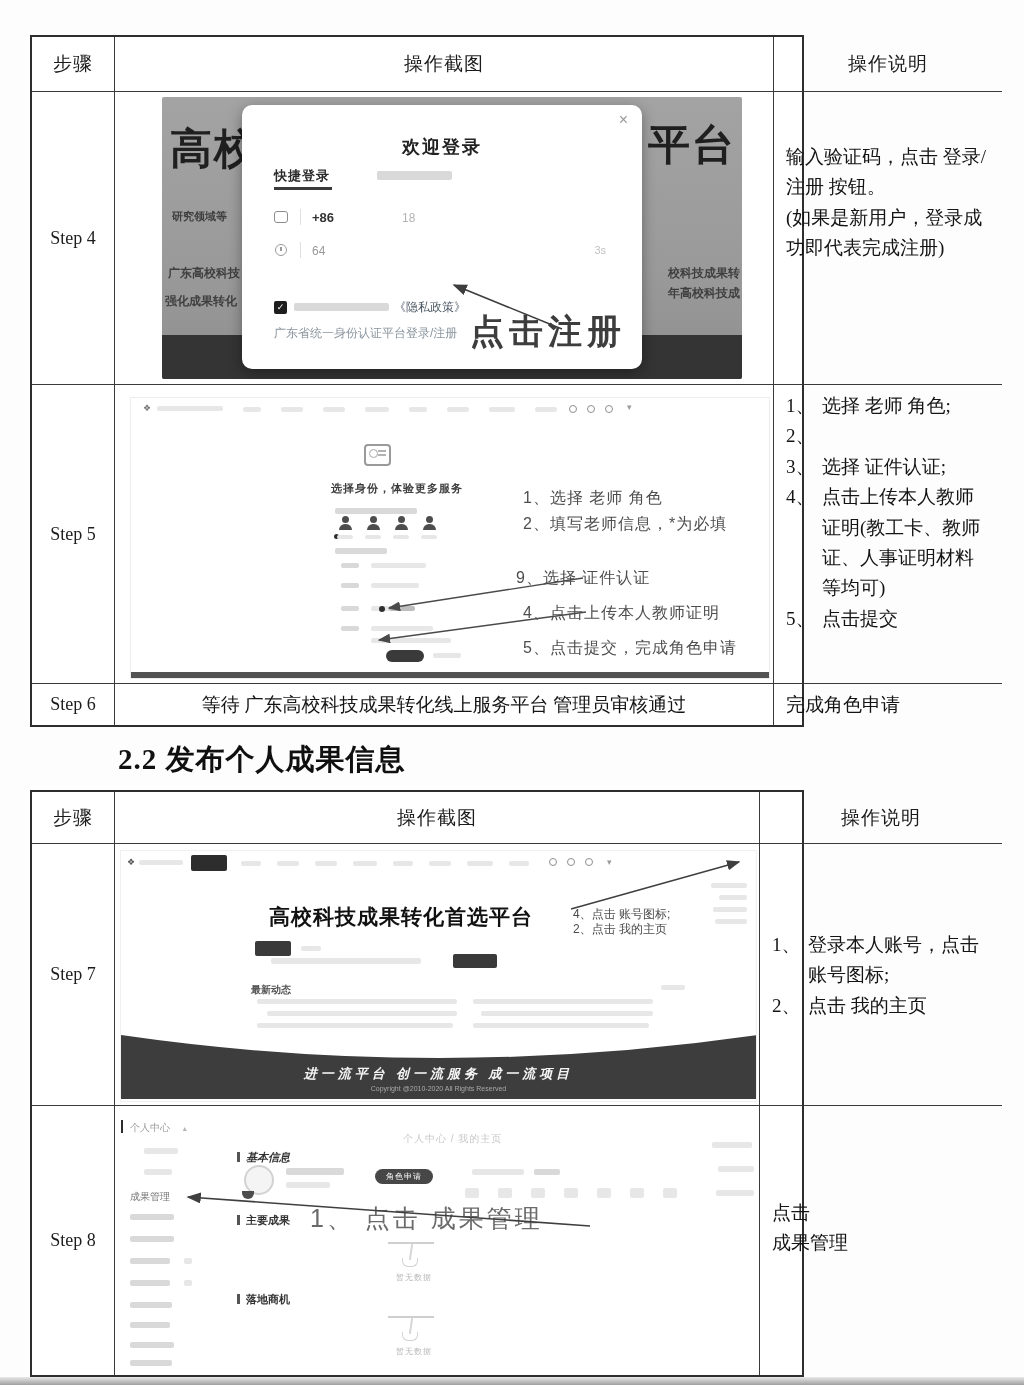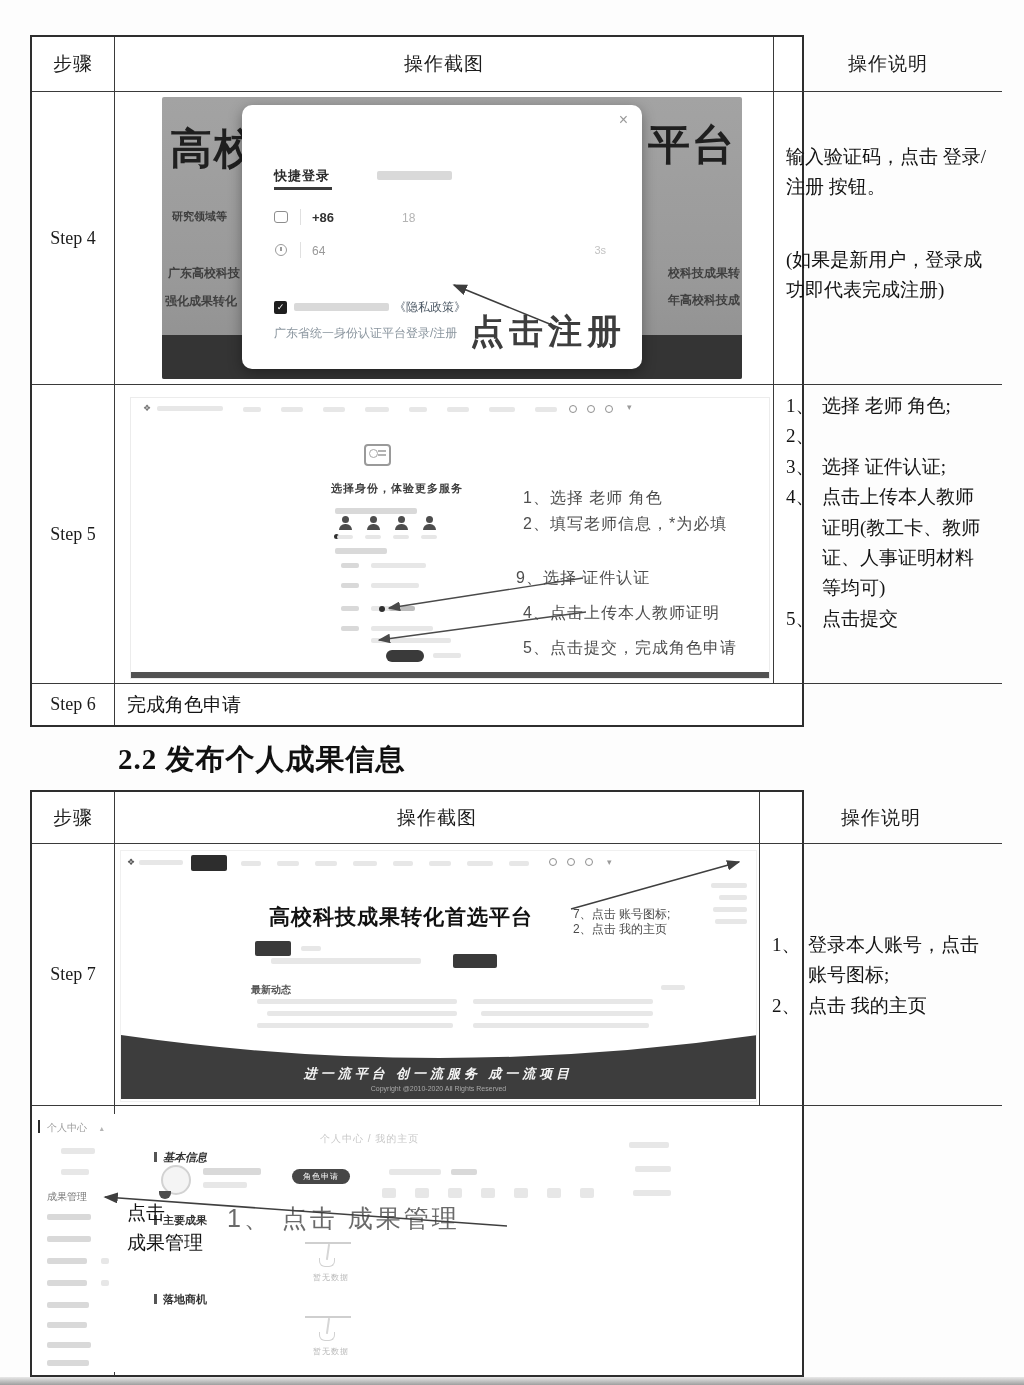--- a/index.html
+++ b/index.html
@@ -107,25 +107,26 @@
 
     <div class="cell steplab">Step 4</div>
     <div class="cell">
       <div class="shot shot4">
         <div class="s4-big" style="left:8px; top:24px;">高校</div>
         <div class="s4-big" style="right:6px; top:20px;">平台</div>
         <div class="s4-frag" style="left:10px; top:112px; font-size:11px;font-family:Liberation Serif, serif;">研究领域等</div>
         <div class="s4-frag" style="left:6px; top:168px;">广东高校科技</div>
         <div class="s4-frag" style="left:3px; top:196px;">强化成果转化</div>
         <div class="s4-frag" style="right:2px; top:168px;">校科技成果转</div>
-        <div class="s4-frag" style="right:2px; top:195px;">年高校科技成</div>
+        <div class="s4-frag" style="right:2px; top:188px;">年高校科技成</div>
         <div class="s4-band"></div>
 
         <div class="dlg">
           <div class="dlg-close">×</div>
+          <div class="dlg-title">欢迎登录</div>
           <div class="dlg-tab">快捷登录</div>
           <div class="dlg-tab-line"></div>
           <div class="bar" style="left:135px; top:66px; width:75px; height:9px;"></div>
 
           <div class="dlg-row" style="top:103px;">
             <span class="ic-phone"></span>
             <span class="vdiv"></span>
             <span class="abs" style="left:38px; top:2px; font-size:13px; font-weight:600; color:#333;">+86</span>
             <span class="abs" style="left:128px; top:3px; font-size:12px; color:#b4b4b4;">18</span>
           </div>
@@ -147,21 +148,21 @@
               <marker id="m4" markerWidth="9" markerHeight="7" refX="8" refY="3.5" orient="auto">
                 <path d="M0,0 L9,3.5 L0,7 z" fill="#3d3d3d"></path>
               </marker>
             </defs>
           <line x1="400" y1="232" x2="292" y2="188" stroke="#3d3d3d" stroke-width="1.6" marker-end="url(#m4)"></line>
         </svg>
       </div>
     </div>
     <div class="cell last-col ins" style="padding-top:50px;">
       <p>输入验证码，点击 登录/注册 按钮。</p>
-      <p style="margin-top:42px;">(如果是新用户，登录成功即代表完成注册)</p>
+      <p style="">(如果是新用户，登录成功即代表完成注册)</p>
     </div>
 
     <div class="cell steplab">Step 5</div>
     <div class="cell">
       <div class="shot shot5">
 
         <div class="abs" style="left:12px; top:5px; font-size:9px; color:#777;">❖</div>
         <div class="bar lt" style="left:26px; top:8px; width:66px; height:5px;"></div>
         <div class="bar lt" style="left:112px; top:9px; width:18px; height:5px;"></div>
         <div class="bar lt" style="left:150px; top:9px; width:22px; height:5px;"></div>
@@ -250,20 +251,21 @@
           <span class="ins-num">4、</span>
           <span class="ins-text">点击上传本人教师证明(教工卡、教师证、人事证明材料等均可)</span>
         </div>
       <div class="ins-item">
           <span class="ins-num">5、</span>
           <span class="ins-text">点击提交</span>
         </div>
     </div>
 
     <div class="cell last-row steplab">Step 6</div>
+    <div class="cell last-row center-txt">等待 广东高校科技成果转化线上服务平台 管理员审核通过</div>
     <div class="cell last-row last-col center-txt" style="justify-content:flex-start; padding-left:12px;">完成角色申请</div>
   </div>
 
   <div class="heading">2.2 发布个人成果信息</div>
 
   <div class="tbl t2">
     <div class="cell hdr">步骤</div>
     <div class="cell hdr">操作截图</div>
     <div class="cell hdr last-col">操作说明</div>
 
@@ -284,21 +286,21 @@
         <span class="nav-ic" style="left:428px;"></span>
         <span class="nav-ic" style="left:446px;"></span>
         <span class="nav-ic" style="left:464px;"></span>
         <div class="abs" style="left:486px; top:6px; font-size:9px; color:#9a9a9a;">▾</div>
         <div class="bar lt" style="left:590px; top:32px; width:36px; height:5px;"></div>
         <div class="bar lt" style="left:598px; top:44px; width:28px; height:5px;"></div>
         <div class="bar lt" style="left:592px; top:56px; width:34px; height:5px;"></div>
         <div class="bar lt" style="left:594px; top:68px; width:32px; height:5px;"></div>
 
         <div class="s7-hero">高校科技成果转化首选平台</div>
-        <div class="s7-anno" style="left:452px; top:55px;">7、点击 账号图标;</div>
+        <div class="s7-anno" style="left:452px; top:55px;">4、点击 账号图标;</div>
         <div class="s7-anno" style="left:452px; top:70px;">2、点击 我的主页</div>
         <svg class="arrow-svg">
           <defs>
               <marker id="m7" markerWidth="9" markerHeight="7" refX="8" refY="3.5" orient="auto">
                 <path d="M0,0 L9,3.5 L0,7 z" fill="#3f3f3f"></path>
               </marker>
             </defs>
           <line x1="450" y1="58" x2="618" y2="11" stroke="#3f3f3f" stroke-width="1.5" marker-end="url(#m7)"></line>
         </svg>
 
@@ -329,20 +331,21 @@
       <div class="ins-item">
           <span class="ins-num">1、</span>
           <span class="ins-text">登录本人账号，点击 账号图标;</span>
         </div>
       <div class="ins-item">
           <span class="ins-num">2、</span>
           <span class="ins-text">点击 我的主页</span>
         </div>
     </div>
 
+    <div class="cell last-row steplab">Step 8</div>
     <div class="cell last-row">
       <div class="shot shot8">
         <div class="s8-side-tick"></div>
         <div class="s8-item" style="left:10px; top:7px; color:#9b9b9b;">
           <span>个人中心</span>
           <span style="margin-left:10px; font-size:8px; color:#b5b5b5;">▴</span>
         </div>
         <div class="bar lt" style="left:24px; top:34px; width:34px; height:6px;"></div>
         <div class="bar lt" style="left:24px; top:55px; width:28px; height:6px;"></div>
         <div class="s8-item" style="left:10px; top:76px; color:#777;">

